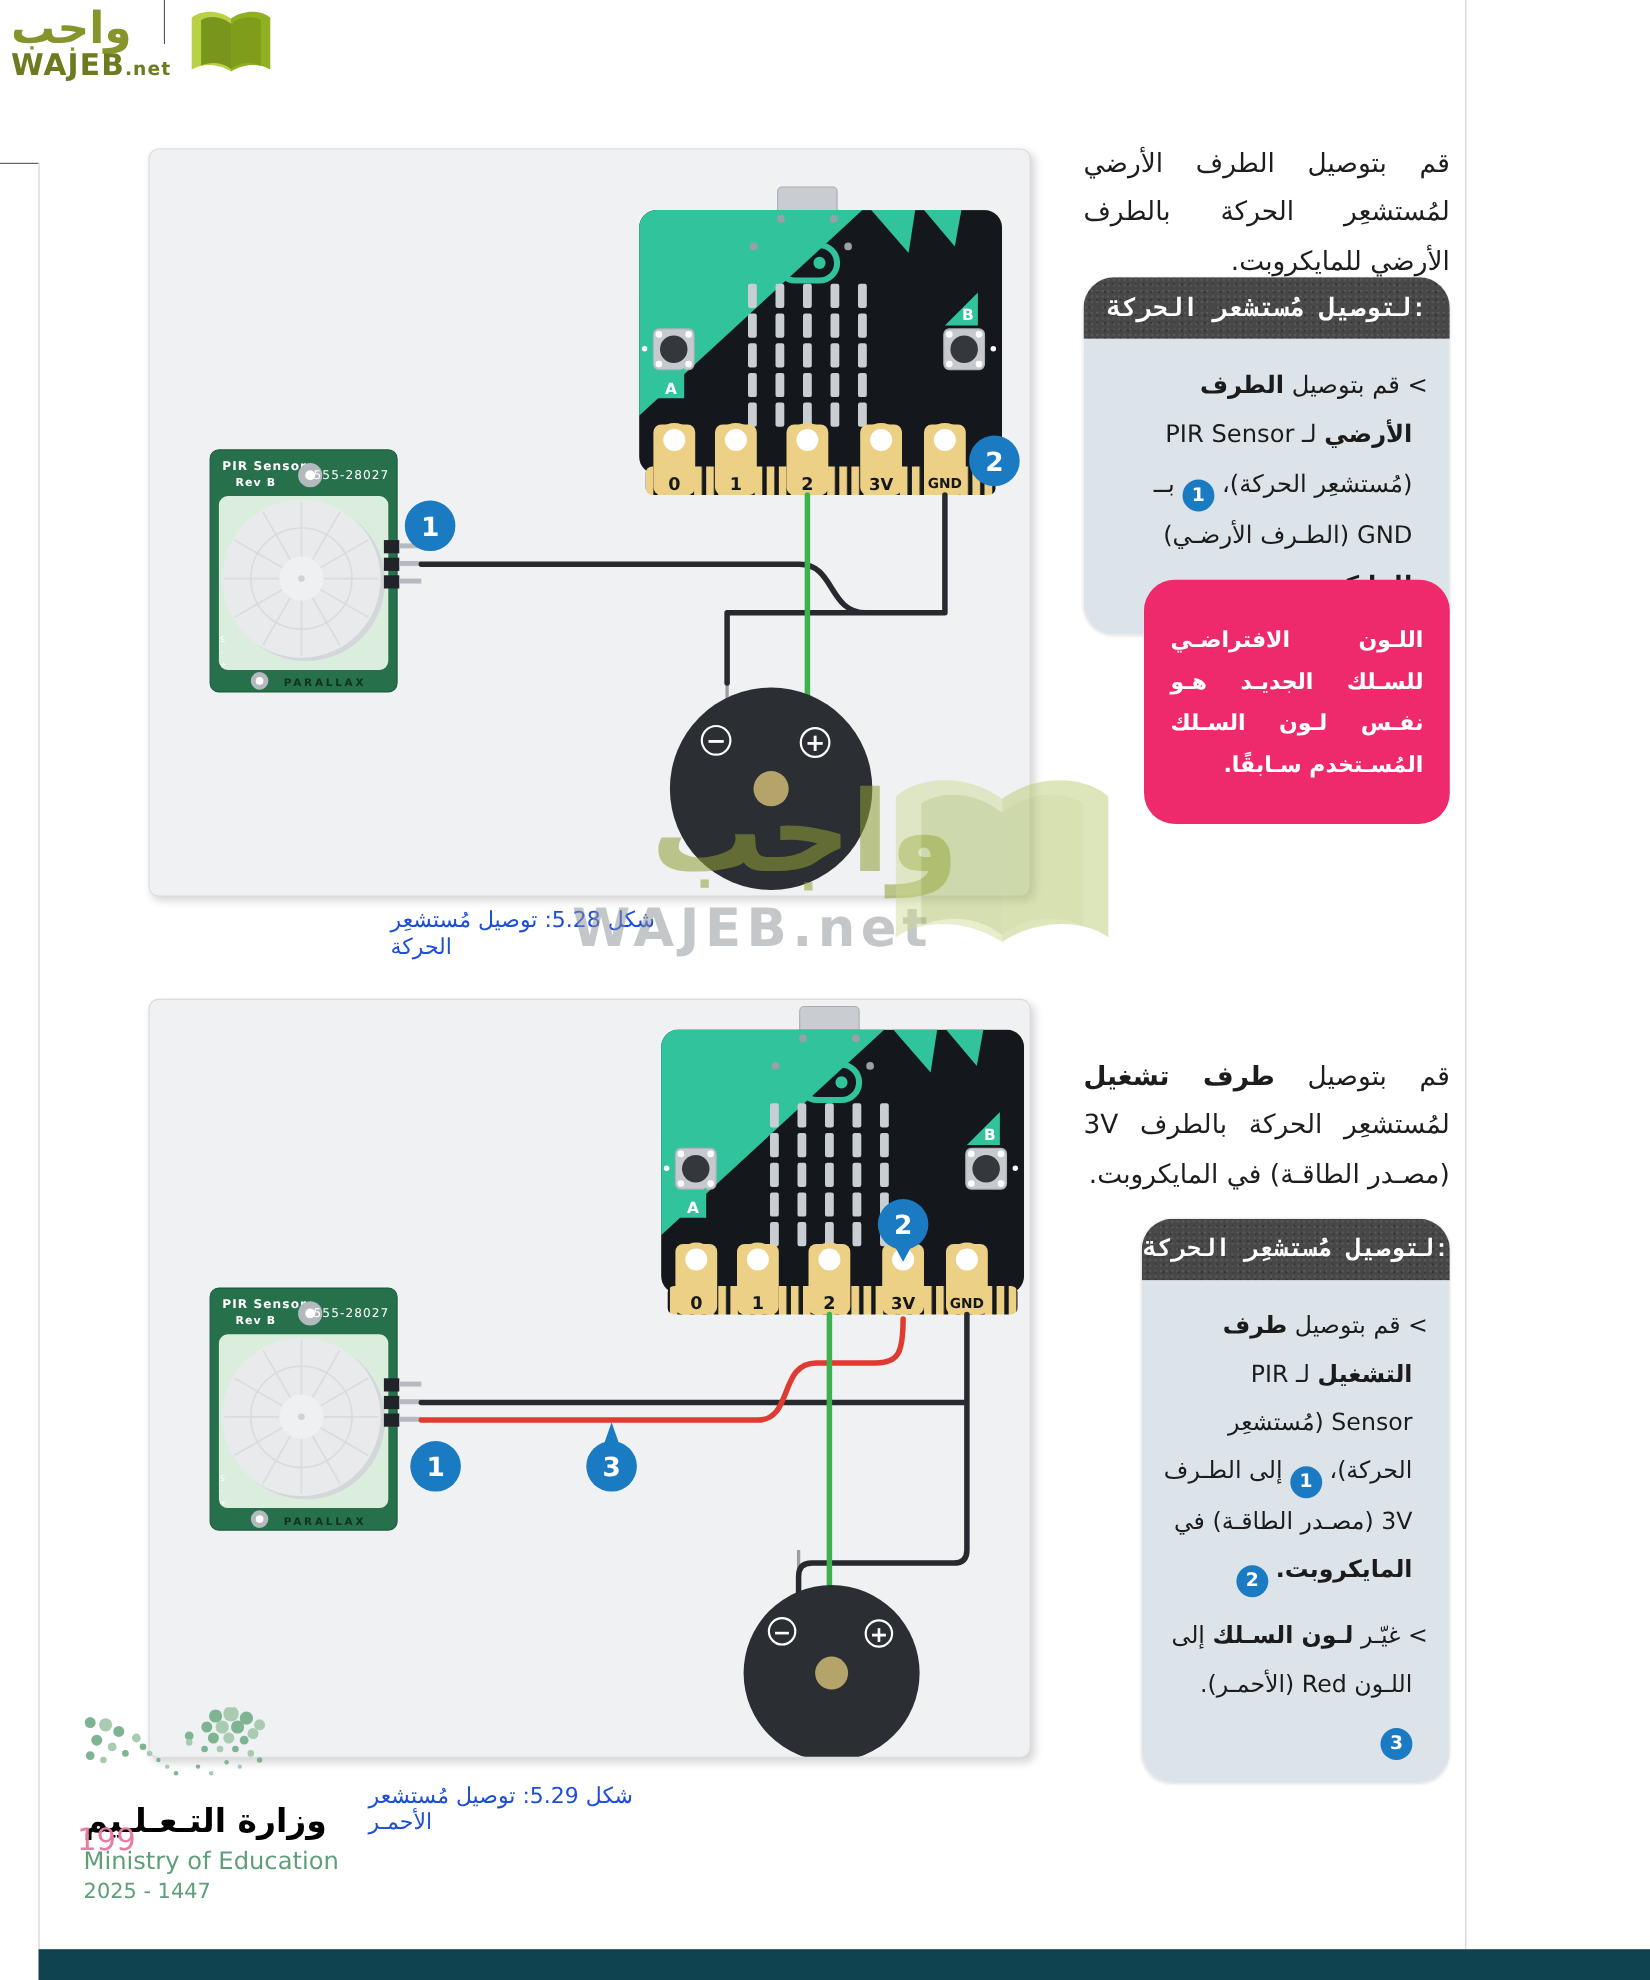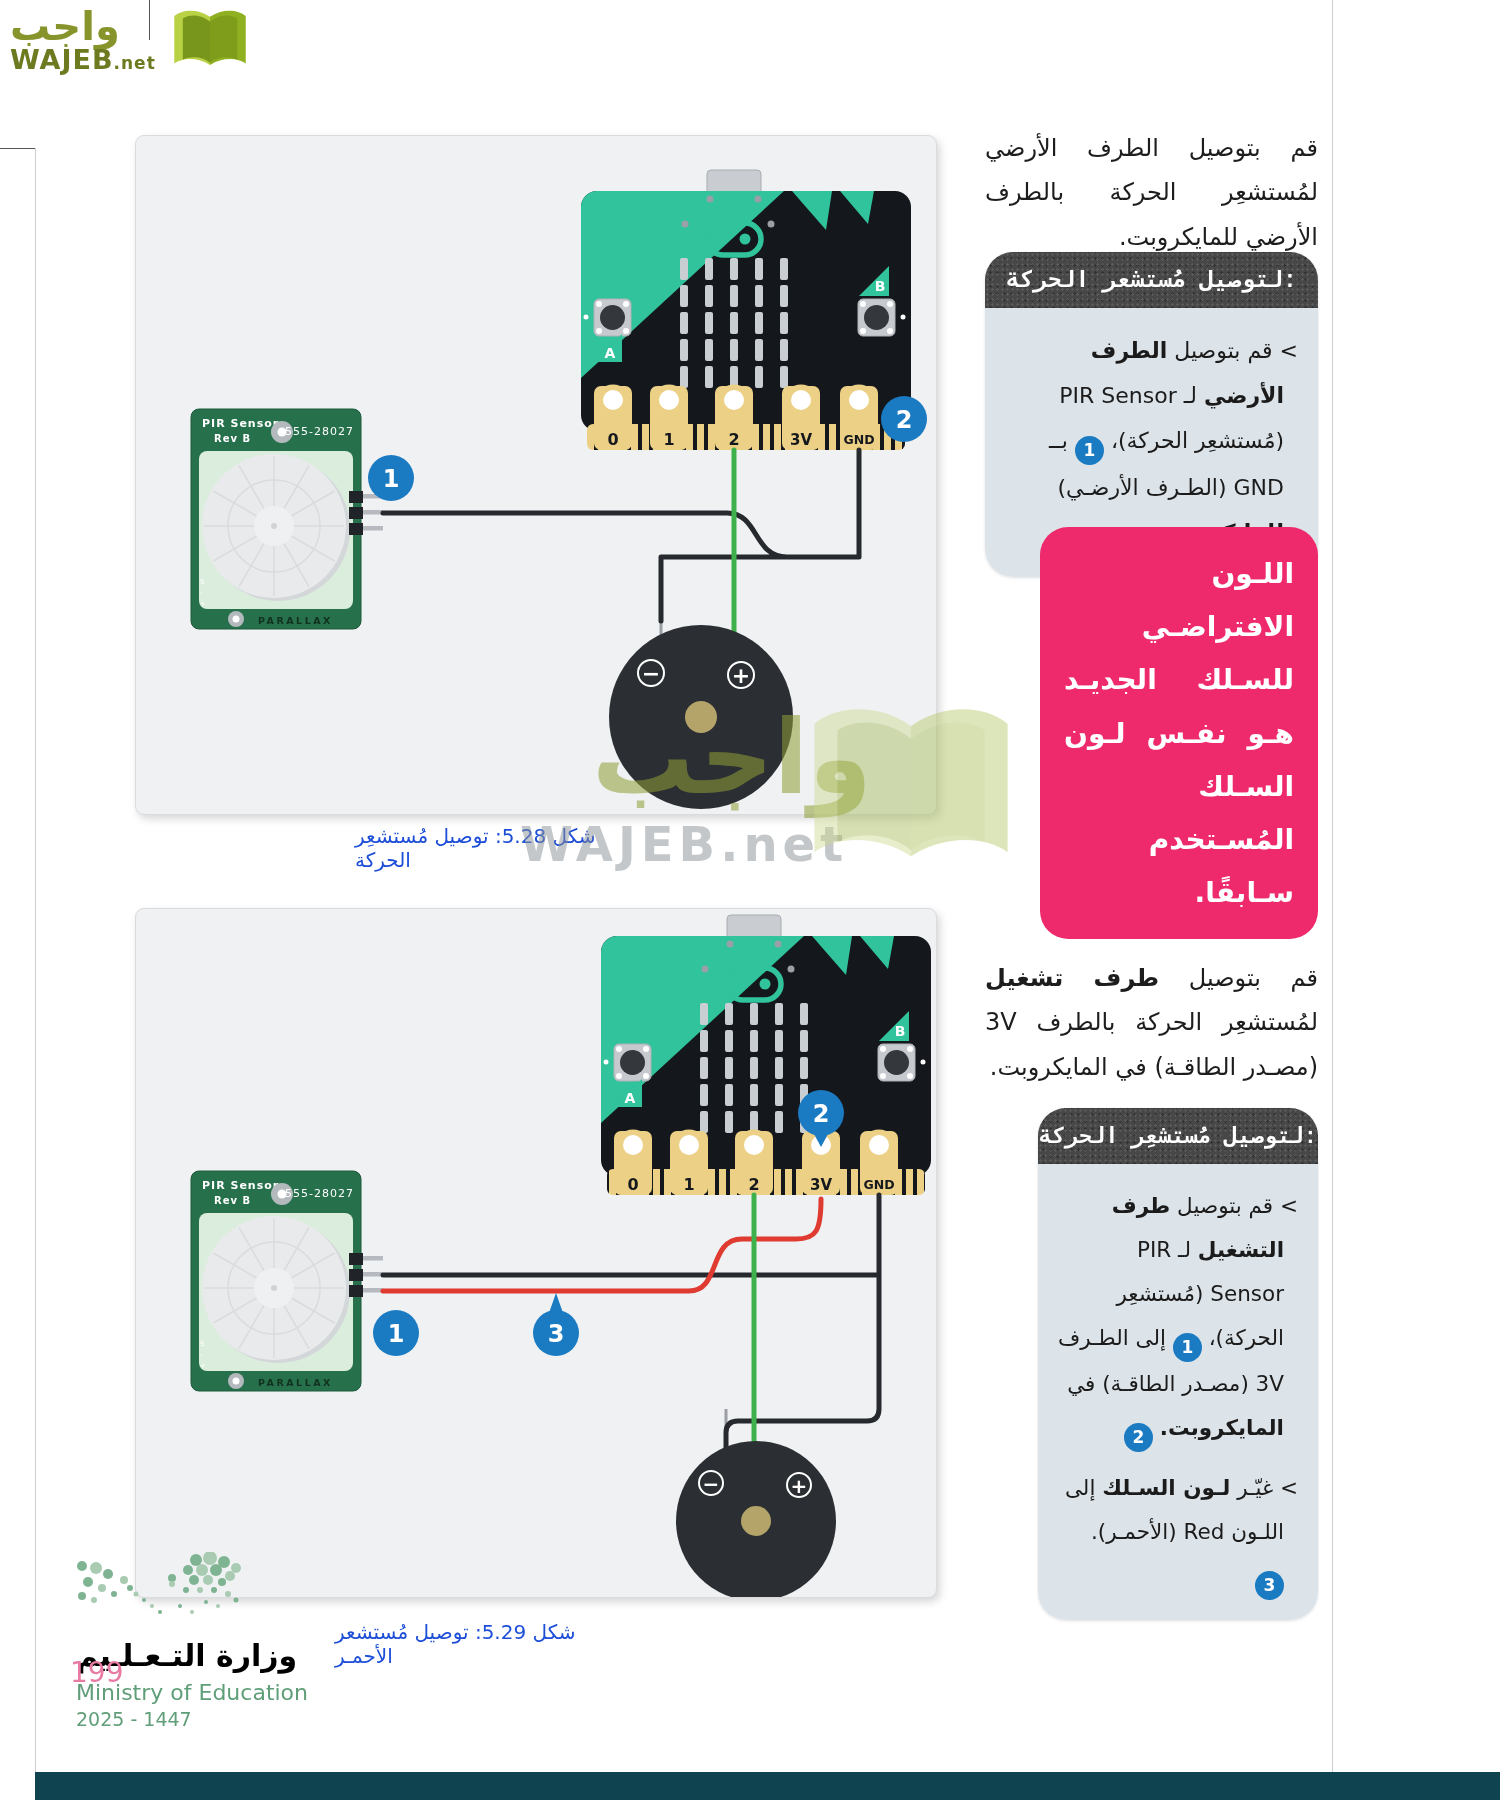--- a/index.html
+++ b/index.html
@@ -30,21 +30,21 @@
       color:#fff;font-weight:bold;font-size:23px;background-color:#474747;
       background-image:radial-gradient(rgba(255,255,255,.10) 1px,transparent 1.4px),
                        radial-gradient(rgba(0,0,0,.30) 1px,transparent 1.4px);
       background-size:5px 5px,7px 7px;background-position:0 0,2px 3px;font-family:Liberation Mono, monospace;}
   .ibox .bd{background:#dde4e9;padding:14px 20px 20px;font-size:22px;line-height:2.05;}
   .item{direction:rtl;text-align:right;padding-right:14px;text-indent:-14px;margin-top:6px;}
   .badge{display:inline-flex;align-items:center;justify-content:center;width:29px;height:29px;
          border-radius:50%;background:#1a7ac2;color:#fff;font-size:17px;font-weight:bold;
          vertical-align:-8px;text-indent:0;}
   .note{position:absolute;background:#ee2a6d;border-radius:28px;color:#fff;font-weight:bold;
-        font-size:28px;line-height:1.9;padding:20px 24px;direction:rtl;text-align:justify;text-align-last:right;}
+        font-size:20px;line-height:1.9;padding:35px 24px;direction:rtl;text-align:justify;text-align-last:right;}
   .caption{position:absolute;color:#1d4ed8;font-size:20px;direction:rtl;text-align:left;}
   
   .wm{position:absolute;pointer-events:none;z-index:6;}
   .wm-ar{left:592px;top:698px;font-size:102px;font-weight:bold;color:#8f9e35;opacity:.55;}
   .wm-en{left:520px;top:816px;font-size:48px;font-weight:bold;color:#8b9196;opacity:.5;letter-spacing:5px;}
   .wm-book{left:806px;top:686px;opacity:.45;}
   
   .ministry-ar{position:absolute;left:76px;top:1638px;font-size:30px;font-weight:bold;color:#000000;direction:rtl;}
   .ministry-en{position:absolute;left:76px;top:1680px;font-size:22px;color:#5f9e78;}
   .ministry-yr{position:absolute;left:76px;top:1708px;font-size:19px;color:#5f9e78;}

